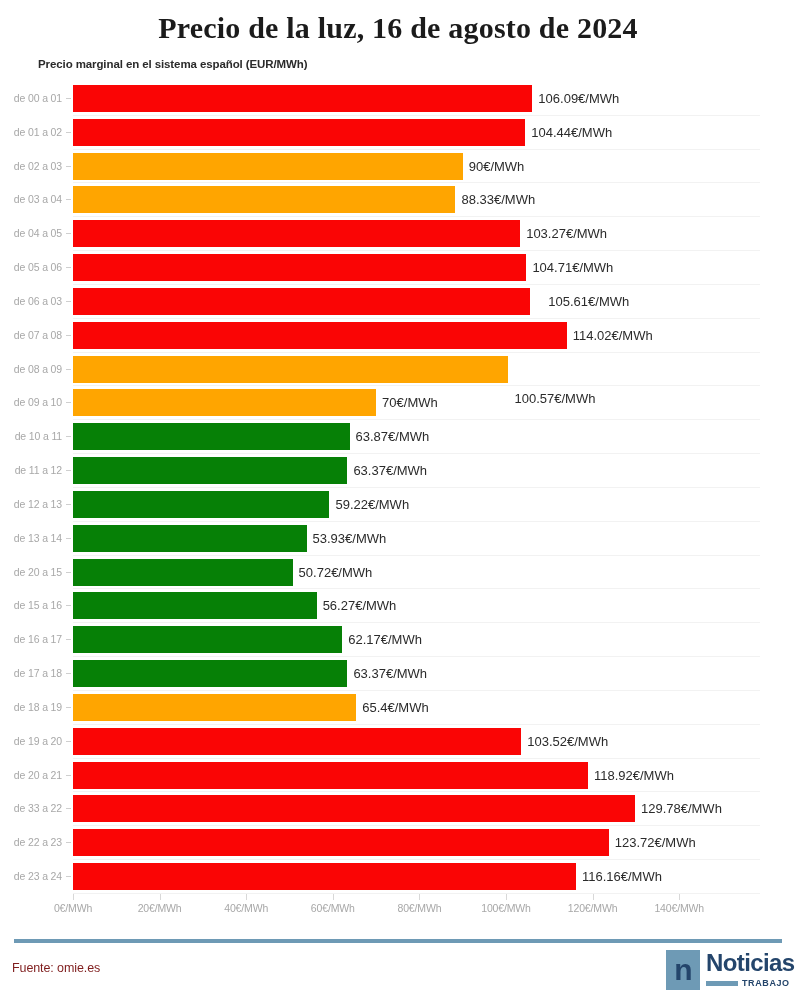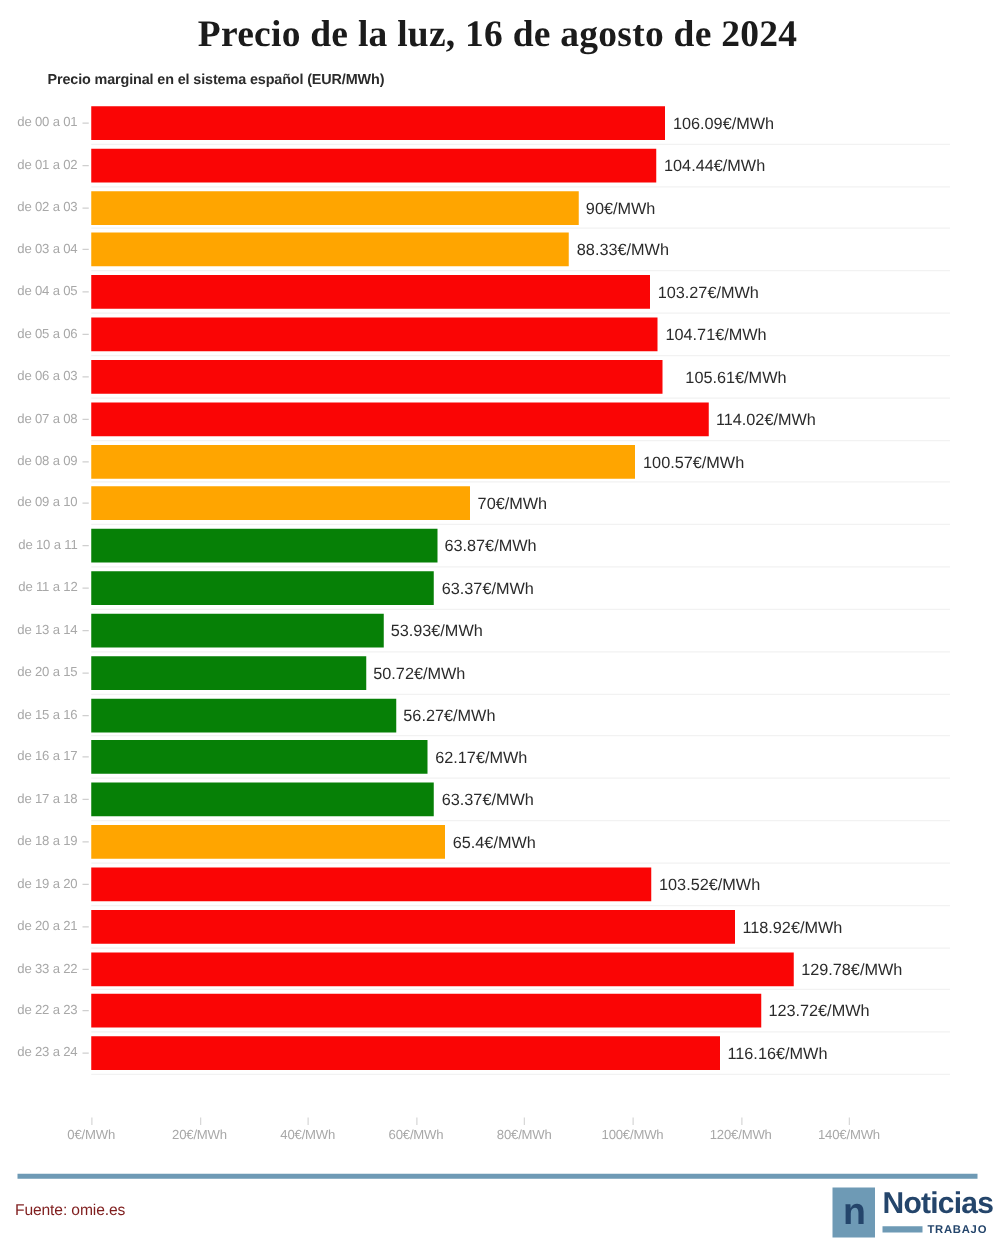--- a/index.html
+++ b/index.html
@@ -290,21 +290,21 @@
         <div class="row-label">de 07 a 08</div>
         <div class="row-tick"></div>
         <div class="bar red" style="width: 493.707px;"></div>
         <div class="bar-value" style="left: 566.707px;">114.02€/MWh</div>
       </div>
       <div class="row">
         <div class="gridline"></div>
         <div class="row-label">de 08 a 09</div>
         <div class="row-tick"></div>
         <div class="bar orange" style="width: 435.468px;"></div>
-        <div class="bar-value" style="left: 508.468px;">100.57€/MWh</div>
+        <div class="bar-value" style="left: 508.468px; margin-top: 29px;">100.57€/MWh</div>
       </div>
       <div class="row">
         <div class="gridline"></div>
         <div class="row-label">de 09 a 10</div>
         <div class="row-tick"></div>
         <div class="bar orange" style="width: 303.1px;"></div>
         <div class="bar-value" style="left: 376.1px;">70€/MWh</div>
       </div>
       <div class="row">
         <div class="gridline"></div>
@@ -312,20 +312,27 @@
         <div class="row-tick"></div>
         <div class="bar green" style="width: 276.557px;"></div>
         <div class="bar-value" style="left: 349.557px;">63.87€/MWh</div>
       </div>
       <div class="row">
         <div class="gridline"></div>
         <div class="row-label">de 11 a 12</div>
         <div class="row-tick"></div>
         <div class="bar green" style="width: 274.392px;"></div>
         <div class="bar-value" style="left: 347.392px;">63.37€/MWh</div>
+      </div>
+      <div class="row">
+        <div class="gridline"></div>
+        <div class="row-label">de 12 a 13</div>
+        <div class="row-tick"></div>
+        <div class="bar green" style="width: 256.423px;"></div>
+        <div class="bar-value" style="left: 329.423px;">59.22€/MWh</div>
       </div>
       <div class="row">
         <div class="gridline"></div>
         <div class="row-label">de 13 a 14</div>
         <div class="row-tick"></div>
         <div class="bar green" style="width: 233.517px;"></div>
         <div class="bar-value" style="left: 306.517px;">53.93€/MWh</div>
       </div>
       <div class="row">
         <div class="gridline"></div>

